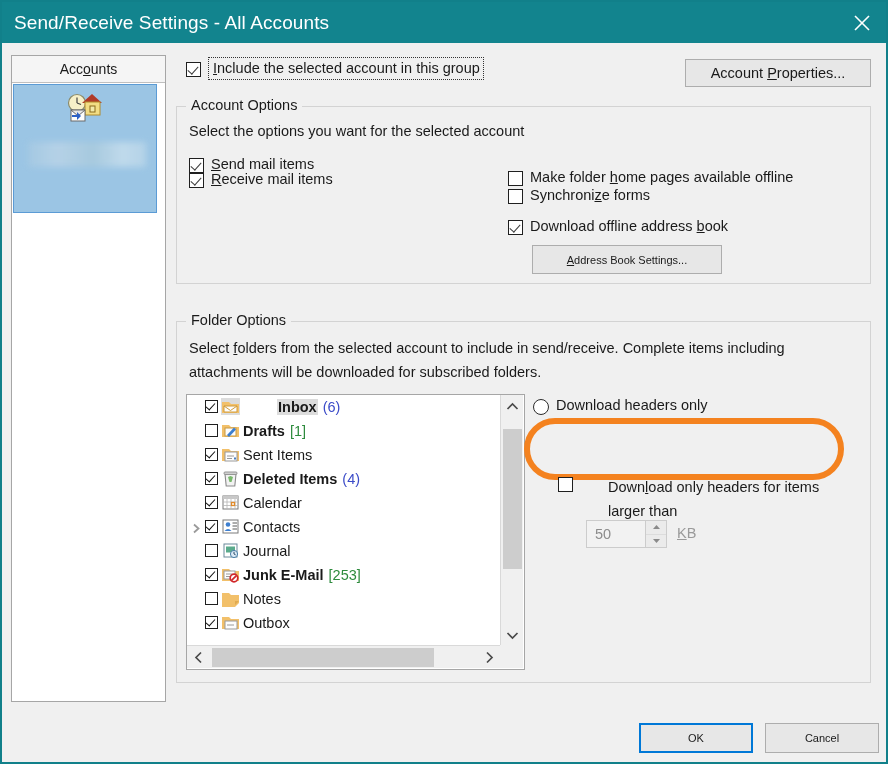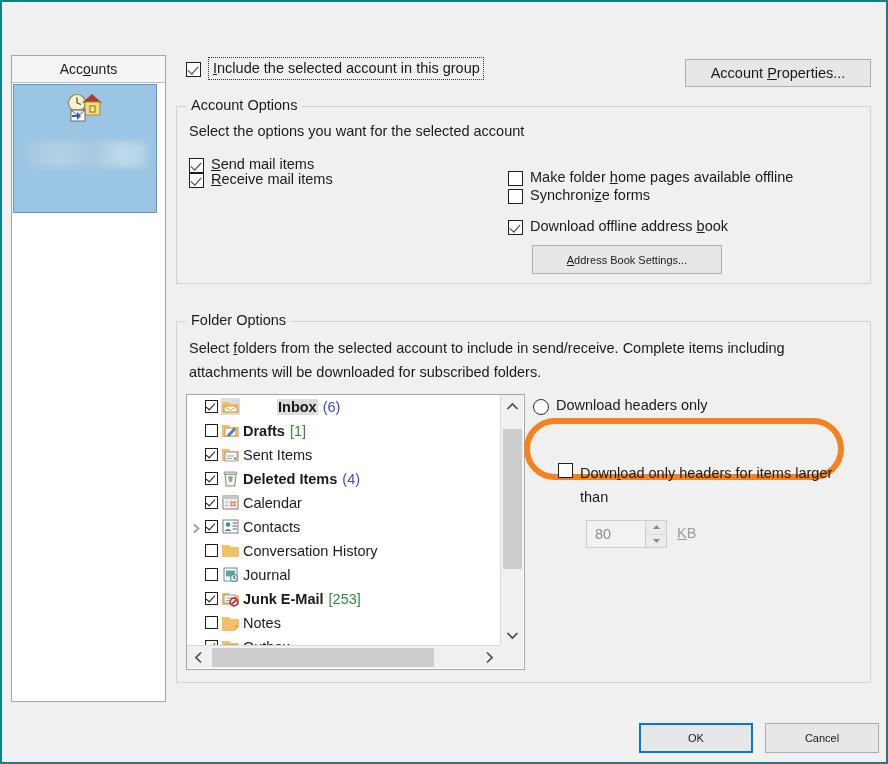--- a/index.html
+++ b/index.html
@@ -233,21 +233,21 @@
     background: #cdcdcd; cursor: pointer;
   }
   #corner-box {
     position: absolute; right: 1px; bottom: 1px; width: 23px; height: 23px;
     background: #f0f0f0;
   }
 
   
   #dl-headers-row { left: 356px; top: 75px; }
   #dl-complete-row { left: 356px; top: 105px; width: 300px; }
-  #dl-large-row { left: 381px; top: 139px; width: 300px; }
+  #dl-large-row { left: 381px; top: 153px; width: 300px; gap: 28px; }
 
   #highlight-ring {
     position: absolute; left: 347px; top: 96px;
     width: 320px; height: 62px;
     border: 6px solid #f4821f; border-radius: 31px;
     pointer-events: none;
   }
 
   #size-spin {
     position: absolute; left: 409px; top: 198px;
@@ -271,20 +271,29 @@
     position: absolute; left: 500px; top: 203px;
     font-size: 14.5px; color: #9a9a9a;
   }
   #kb-label u { text-decoration: underline; }
 </style>
 </head>
 <body>
 
 <div id="dialog">
 
+  <div id="titlebar">
+    <div id="title-text">Send/Receive Settings - All Accounts</div>
+    <div id="close-btn">
+      <svg width="18" height="18" viewBox="0 0 18 18">
+        <line x1="2" y1="2" x2="16" y2="16" stroke="#ffffff" stroke-width="1.6"></line>
+        <line x1="16" y1="2" x2="2" y2="16" stroke="#ffffff" stroke-width="1.6"></line>
+      </svg>
+    </div>
+  </div>
 
   <div id="accounts-pane">
     <div id="accounts-header">
       <span>Acc<u>o</u>unts</span>
     </div>
     <div id="account-item">
       <div id="account-icon">
         <svg width="42" height="36" viewBox="0 0 42 36">
           <circle cx="11" cy="11" r="8.5" fill="#f7f0c8" stroke="#8a8a6a" stroke-width="1.2"></circle>
           <line x1="11" y1="11" x2="11" y2="5.5" stroke="#444" stroke-width="1.2"></line>
@@ -436,29 +445,20 @@
               <g stroke="#5a5a5a" stroke-width="1">
                 <line x1="11.5" y1="5" x2="16" y2="5"></line>
                   <line x1="11.5" y1="8" x2="16" y2="8"></line>
                 <line x1="11.5" y1="11" x2="16" y2="11"></line>
               </g>
             </svg>
           </div>
           <span class="fname">Contacts</span>
         </div>
 
-        <div class="folder-row">
-          <div class="fchk"></div>
-          <div class="ficon">
-            <svg width="19" height="17" viewBox="0 0 19 17">
-              <path d="M1 3 h7 l2 2 h8 v10 h-17 z" fill="#f2c06a"></path>
-            </svg>
-          </div>
-          <span class="fname">Conversation History</span>
-        </div>
 
         <div class="folder-row">
           <div class="fchk"></div>
           <div class="ficon">
             <svg width="19" height="17" viewBox="0 0 19 17">
               <rect x="3" y="2" width="13" height="13" fill="#ffffff" stroke="#6a8a9a" stroke-width="1"></rect>
               <rect x="5" y="4.5" width="9" height="6" fill="#5aab8c"></rect>
               <circle cx="13" cy="12" r="3.6" fill="#dbeaf5" stroke="#4a7fa8" stroke-width="1"></circle>
               <line x1="13" y1="12" x2="13" y2="9.8" stroke="#2a4a68" stroke-width="1"></line>
               <line x1="13" y1="12" x2="14.6" y2="12.8" stroke="#2a4a68" stroke-width="1"></line>
@@ -545,21 +545,21 @@
 
 
     <div id="highlight-ring"></div>
 
     <div class="chk-row" id="dl-large-row">
       <div class="chk-box"></div>
       <span class="chk-label" style="line-height:24px;">Down<u>l</u>oad only headers for items larger than</span>
     </div>
 
     <div id="size-spin">
-      <div id="size-spin-value">80</div>
+      <div id="size-spin-value">50</div>
       <div id="spin-buttons">
         <div id="spin-up">
           <svg width="9" height="6" viewBox="0 0 9 6">
               <polygon points="4.5,1 8,5 1,5" fill="#8a8a8a"></polygon>
             </svg>
         </div>
         <div id="spin-down">
           <svg width="9" height="6" viewBox="0 0 9 6">
               <polygon points="4.5,5 1,1 8,1" fill="#8a8a8a"></polygon>
             </svg>

